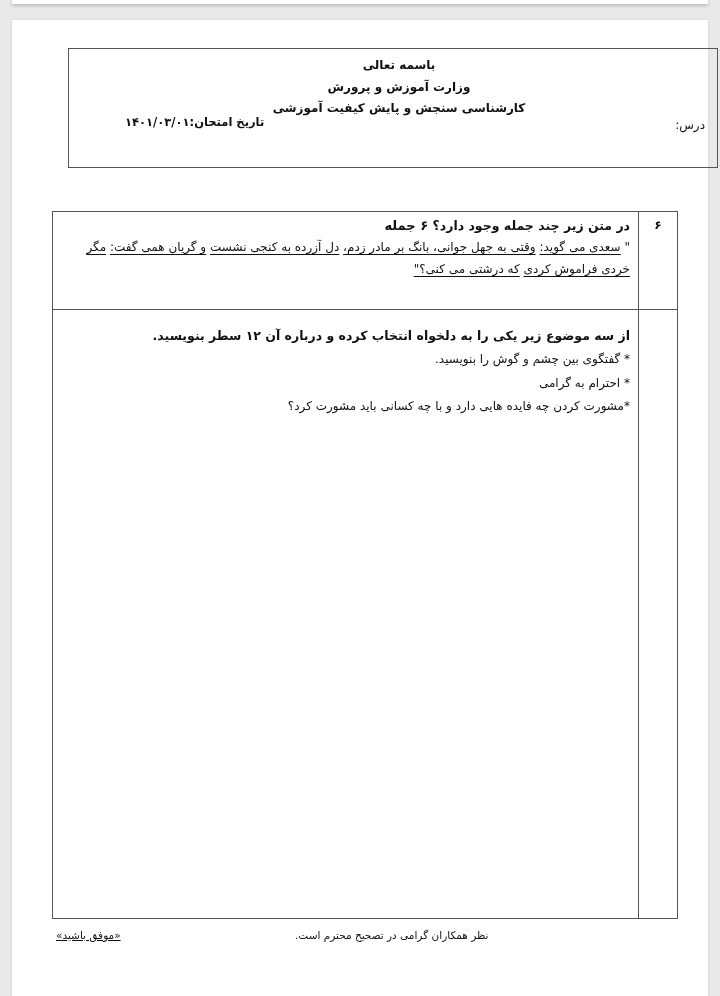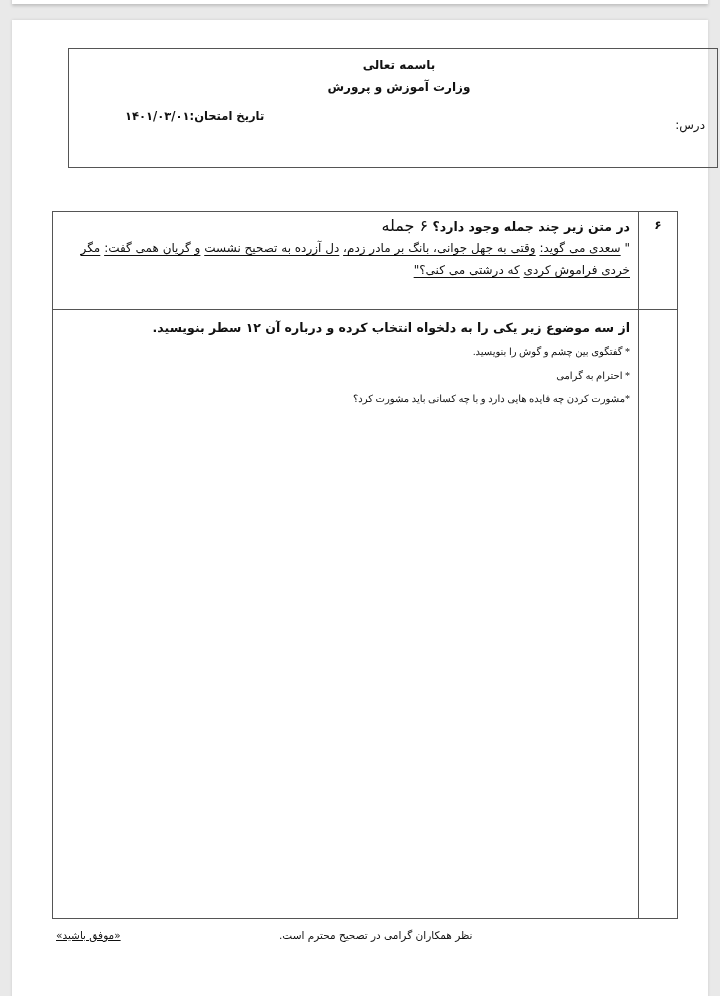--- a/index.html
+++ b/index.html
@@ -66,21 +66,21 @@
       position: absolute;
       right: 12px;
       top: 69px;
       font-size: 12px;
       font-weight: normal;
       direction: rtl;
     }
     .exam-date {
       position: absolute;
       left: 56px;
-      top: 60px;
+      top: 66px;
       font-size: 11.5px;
       font-weight: bold;
       direction: rtl;
       white-space: nowrap;
     }
     .qtable {
       position: absolute;
       left: 52px;
       top: 211px;
       width: 626px;
@@ -108,45 +108,44 @@
     .qbody {
       padding: 4px 8px 0 10px !important;
       text-align: right;
     }
     .q-title {
       font-weight: bold;
       font-size: 12.5px;
       line-height: 20px;
     }
     .q-title .answer {
-      font-weight: normal;
-      font-size: 16px;
+      font-weight: bold;
+      font-size: 13px;
     }
     .poem {
       font-size: 12px;
       line-height: 22px;
     }
     .poem .u {
       text-decoration: underline;
       text-underline-offset: 3px;
     }
     .q2-title {
       font-weight: bold;
       font-size: 12.5px;
       line-height: 24px;
-      margin-top: 2px;
+      margin-top: 10px;
     }
     .topic {
-      font-size: 10px;
+      font-size: 12px;
       line-height: 23.5px;
-      font-family: Liberation Serif, serif;
     }
     .footer-note {
       position: absolute;
-      left: 279px;
+      left: 295px;
       top: 929px;
       font-size: 10.5px;
       direction: rtl;
       white-space: nowrap;
     }
     .footer-luck {
       position: absolute;
       left: 56px;
       top: 929px;
       font-size: 10.5px;
@@ -160,36 +159,37 @@
 
 <div class="prev-page"></div>
 
 <div class="page">
 </div>
 
 <div class="header-box" style="position:absolute;">
   <div class="header-center">
     <div class="line">باسمه تعالی</div>
     <div class="line">وزارت آموزش و پرورش</div>
+    <div class="line">کارشناسی سنجش و پایش کیفیت آموزشی</div>
   </div>
   <div class="lesson-label">درس:</div>
   <div class="exam-date">تاریخ امتحان:۱۴۰۱/۰۳/۰۱</div>
 </div>
 
 <table class="qtable">
   <tbody>
       <tr class="q1">
     <td class="qnum">۶</td>
     <td class="qbody">
       <div class="q-title">
         <span>در متن زیر چند جمله وجود دارد؟</span>
         <span class="answer">۶ جمله</span>
       </div>
       <div class="poem">
-        <span>" </span><span class="u">سعدی می گوید:</span><span>  </span><span class="u">وقتی به جهل جوانی، بانگ بر مادر زدم،</span><span> </span><span class="u">دل آزرده به تصحیح نشست</span><span>  </span><span class="u">و گریان همی گفت:</span><span>  </span><span class="u">مگر خردی فراموش کردی</span><span>  </span><span class="u">که درشتی می کنی؟"</span>
+        <span>" </span><span class="u">سعدی می گوید:</span><span>  </span><span class="u">وقتی به جهل جوانی، بانگ بر مادر زدم،</span><span> </span><span class="u">دل آزرده به کنجی نشست</span><span>  </span><span class="u">و گریان همی گفت:</span><span>  </span><span class="u">مگر خردی فراموش کردی</span><span>  </span><span class="u">که درشتی می کنی؟"</span>
       </div>
     </td>
   </tr>
   <tr class="q2">
     <td class="qnum"></td>
     <td class="qbody">
       <div class="q2-title">از سه موضوع زیر یکی را به دلخواه انتخاب کرده و درباره آن ۱۲ سطر بنویسید.</div>
       <div class="topic">* گفتگوی بین چشم و گوش را بنویسید.</div>
       <div class="topic">* احترام به گرامی</div>
       <div class="topic">*مشورت کردن چه فایده هایی دارد و با چه کسانی باید مشورت کرد؟</div>

